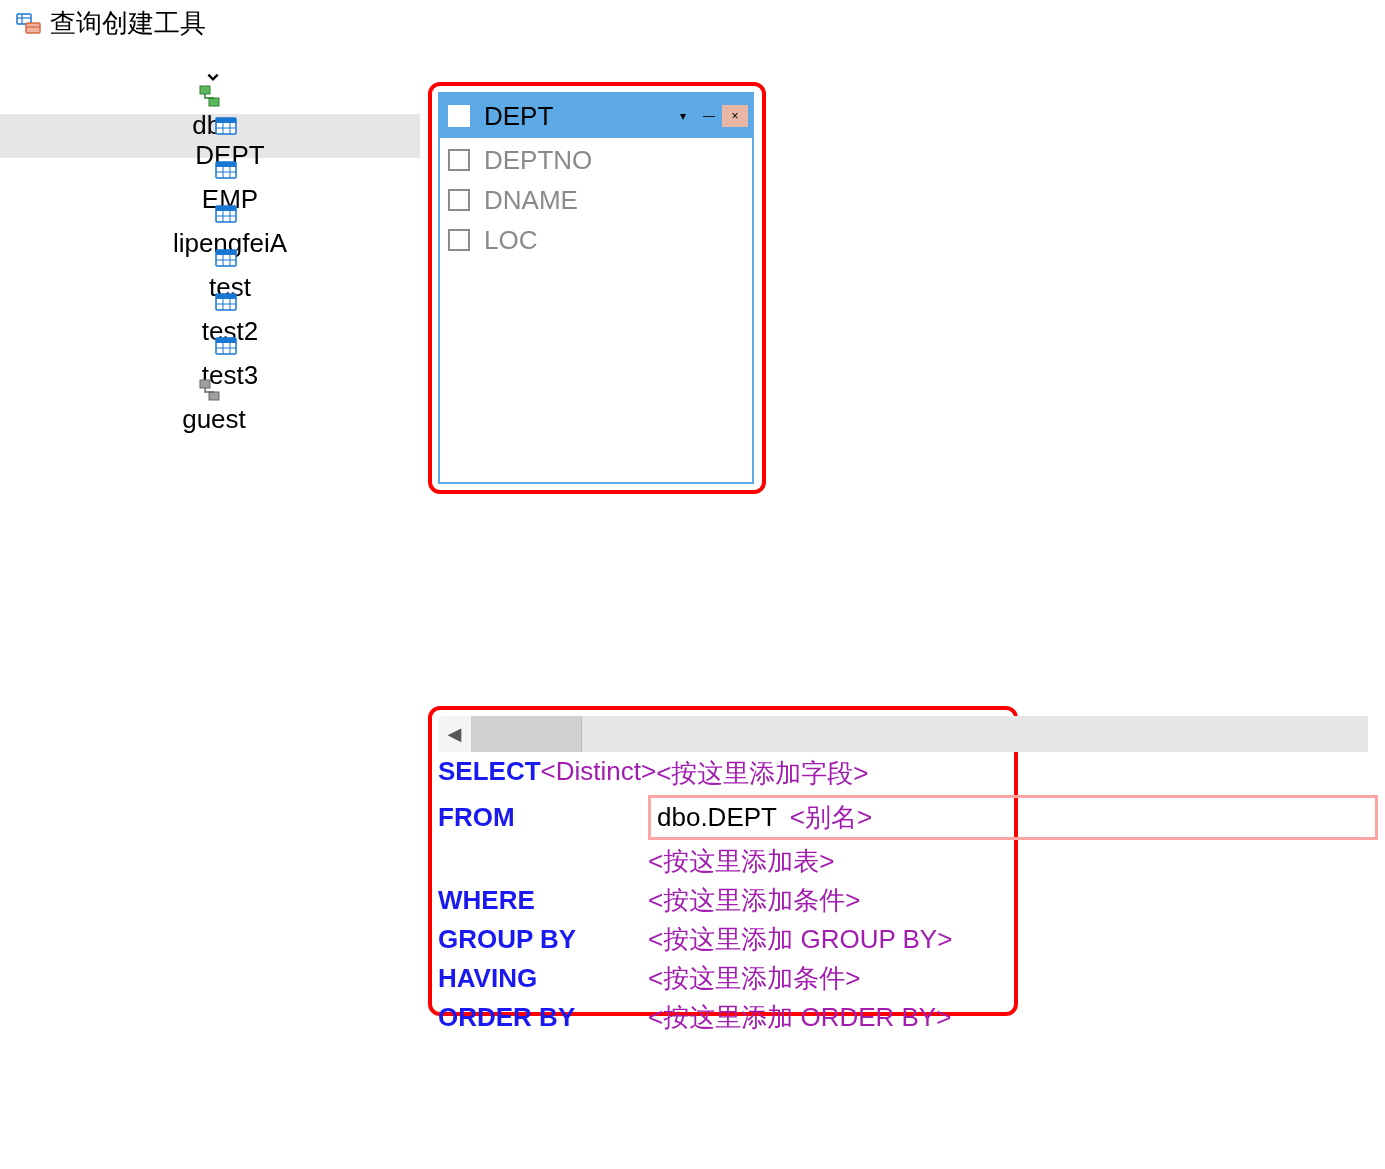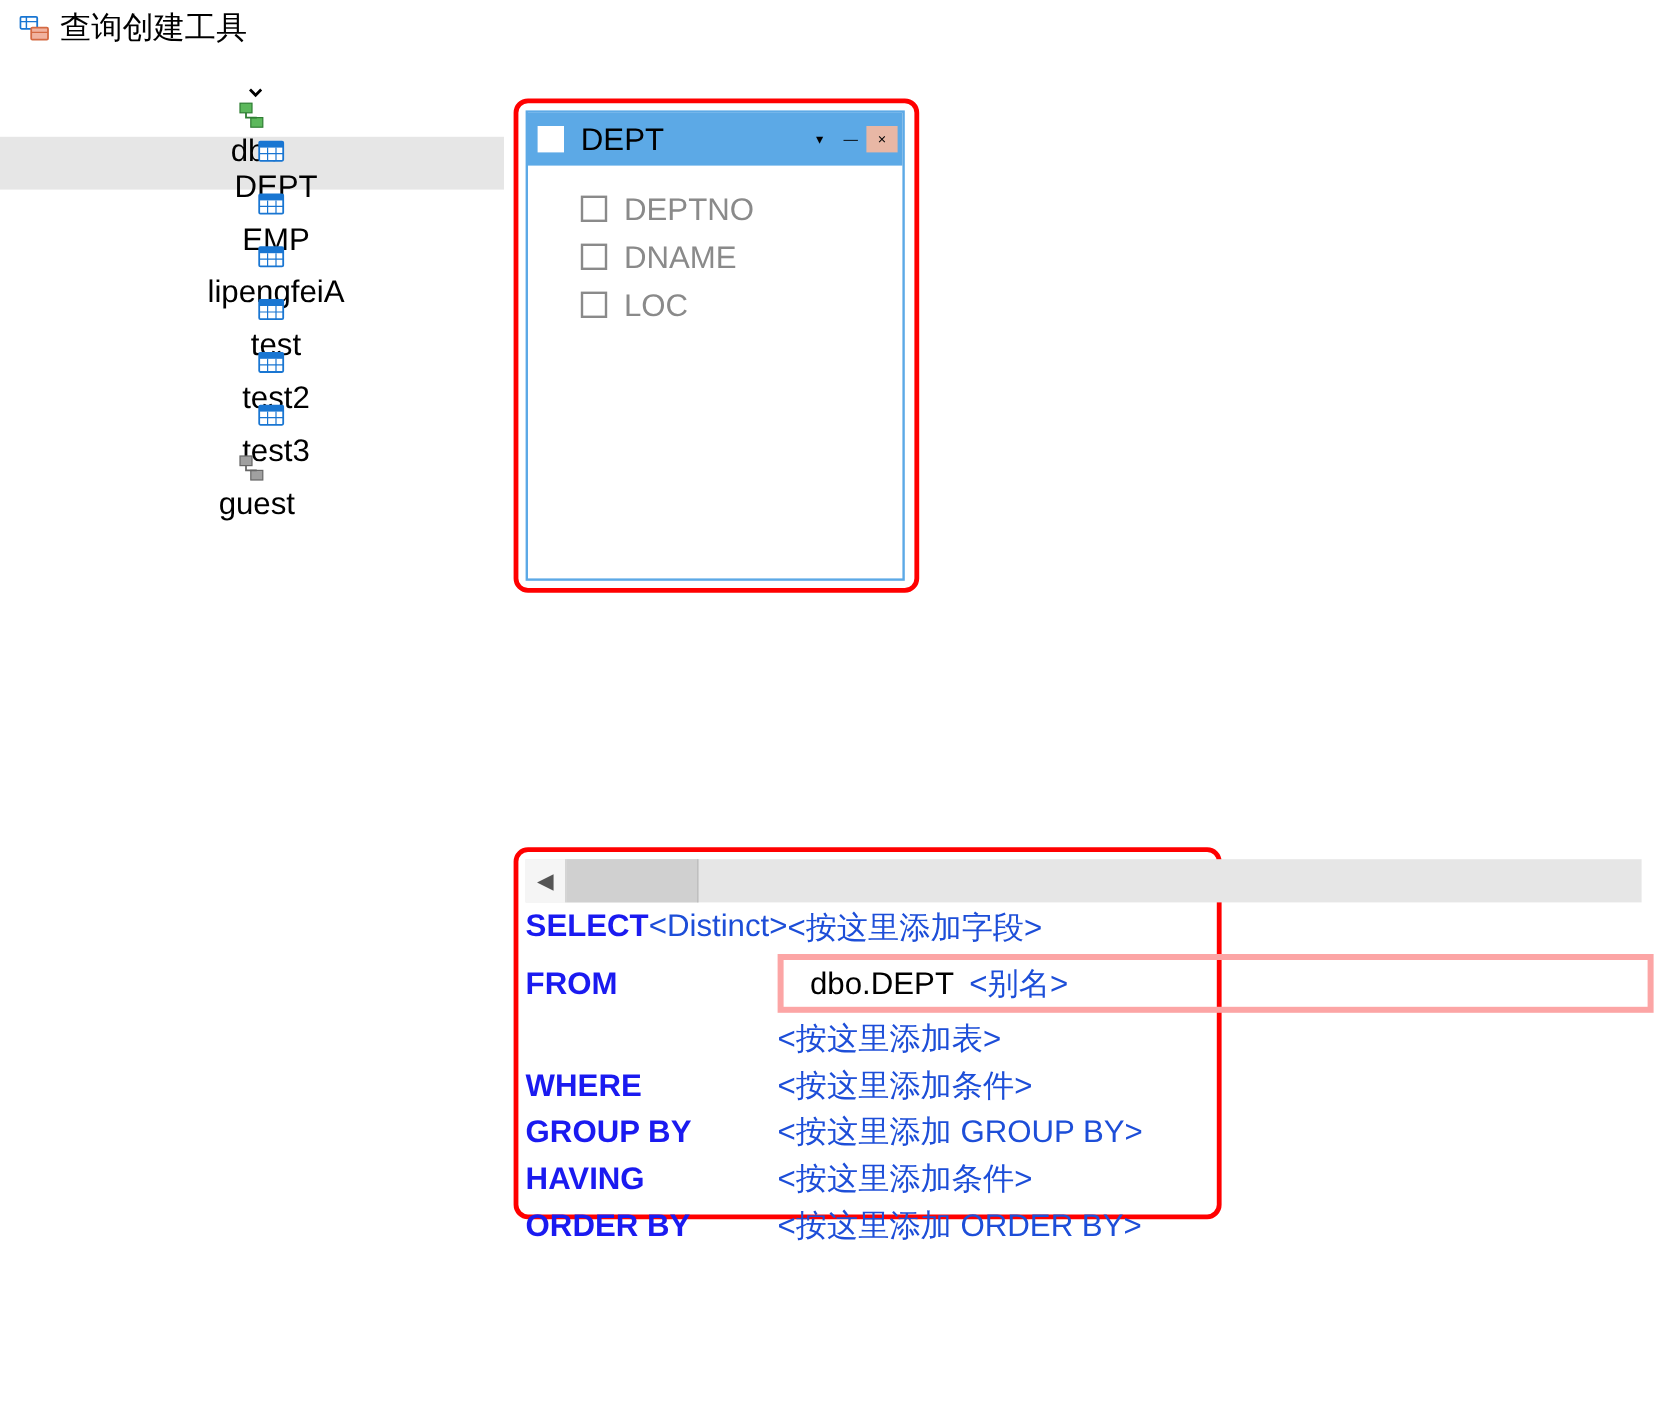--- a/index.html
+++ b/index.html
@@ -92,21 +92,21 @@
   .tablebox-btn {
     width: 26px; height: 22px;
     display: inline-flex; align-items:center; justify-content:center;
     font-size: 12px;
     cursor: pointer;
   }
   .tablebox-close {
     background: #e8b7a5;
   }
 
-  .tablebox-body { flex:1; padding: 16px 8px; margin-left: 36px; }
+  .tablebox-body { flex:1; padding: 2px 8px; }
   .col-row {
     display: flex; align-items: center;
     height: 40px;
     color: #8a8a8a;
     font-size: 26px;
   }
   .col-check {
     width: 22px; height: 22px;
     border: 2px solid #8a8a8a;
     margin-right: 14px;
@@ -140,24 +140,24 @@
   }
 
   .sql-grid {
     margin-top: 4px;
     display: grid;
     grid-template-columns: 210px 1fr;
     row-gap: 4px;
     align-items: center;
   }
   .kw { color: #1a1af0; font-weight: 700; }
-  .ph { color: #1d4ed8; }
+  .ph { color: #a21caf; }
   .from-val {
-    border: 5px solid #fca5a5;
-    padding: 2px 22px;
+    border: 3px solid #fca5a5;
+    padding: 2px 6px;
     display: inline-block;
     min-width: 730px;
   }
   .from-val .ph { margin-left: 6px; }
 
   
   svg { display:block; }
 </style>
 </head>
 <body>

